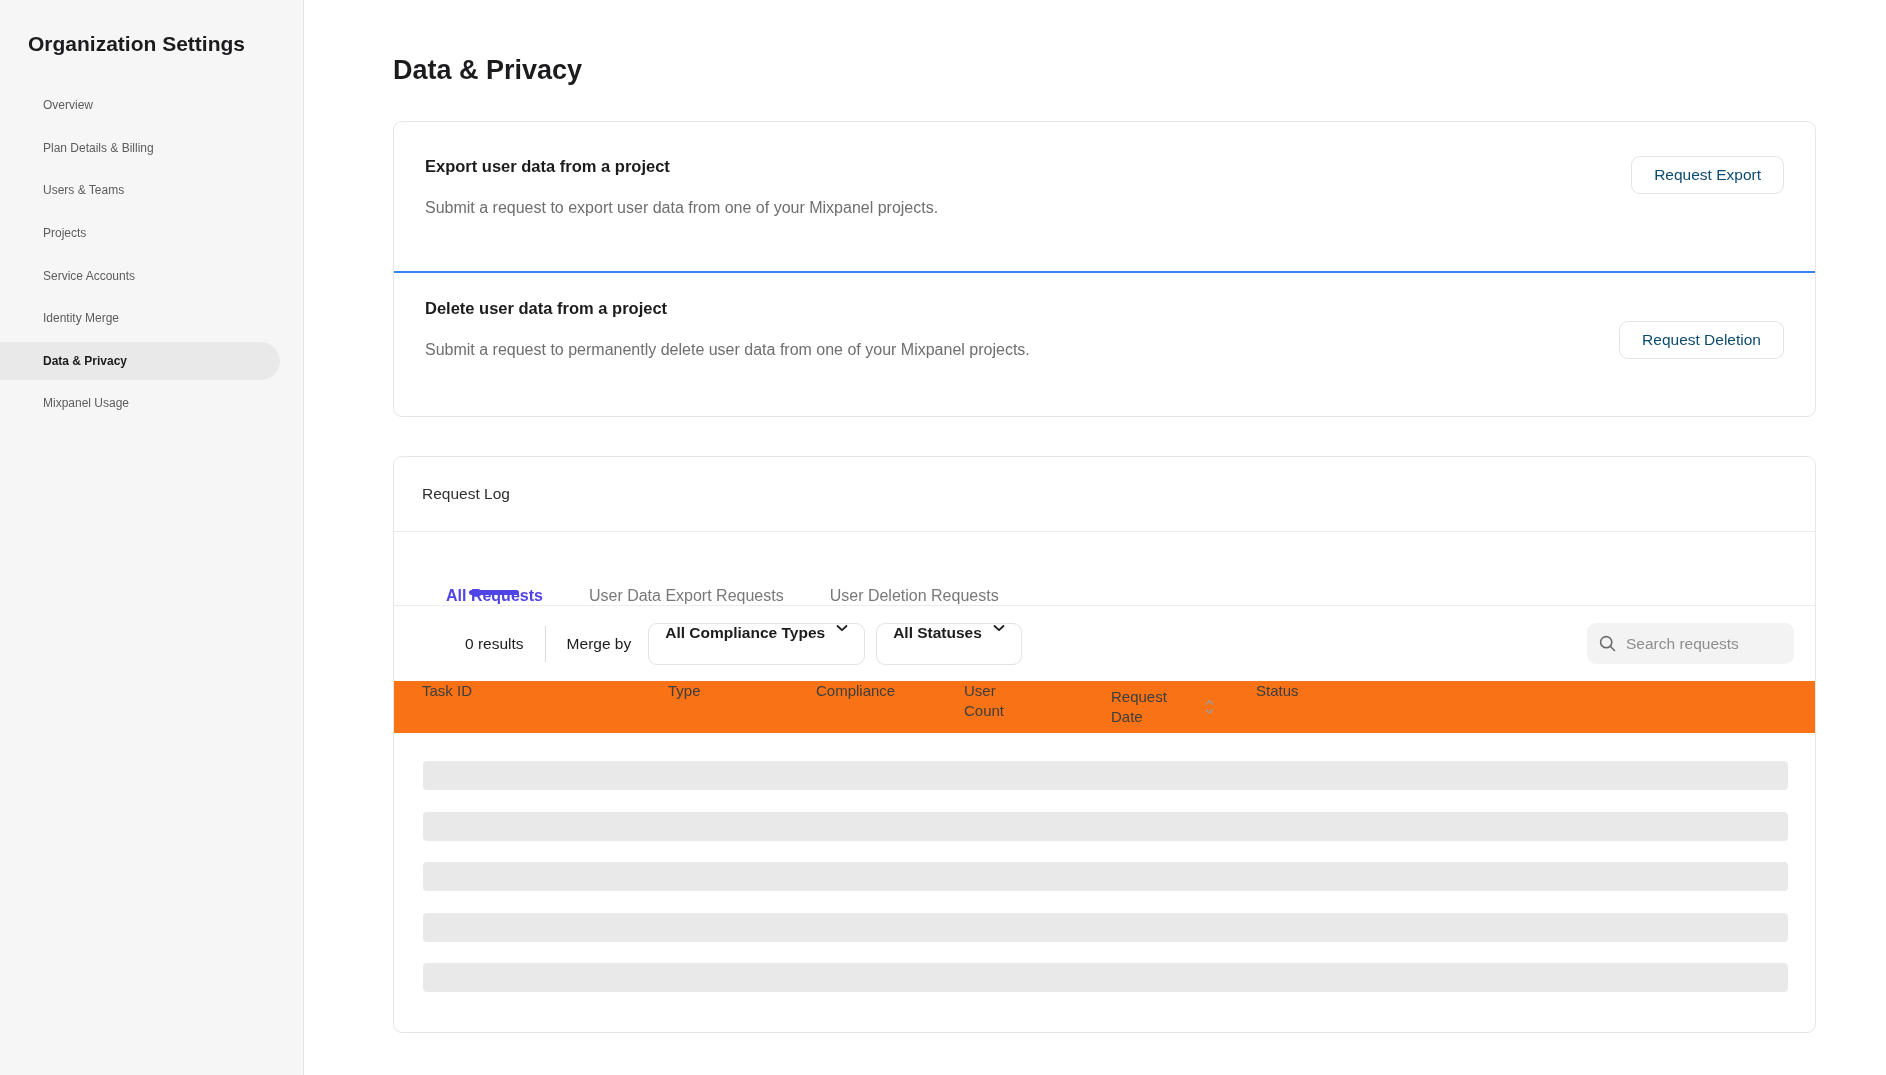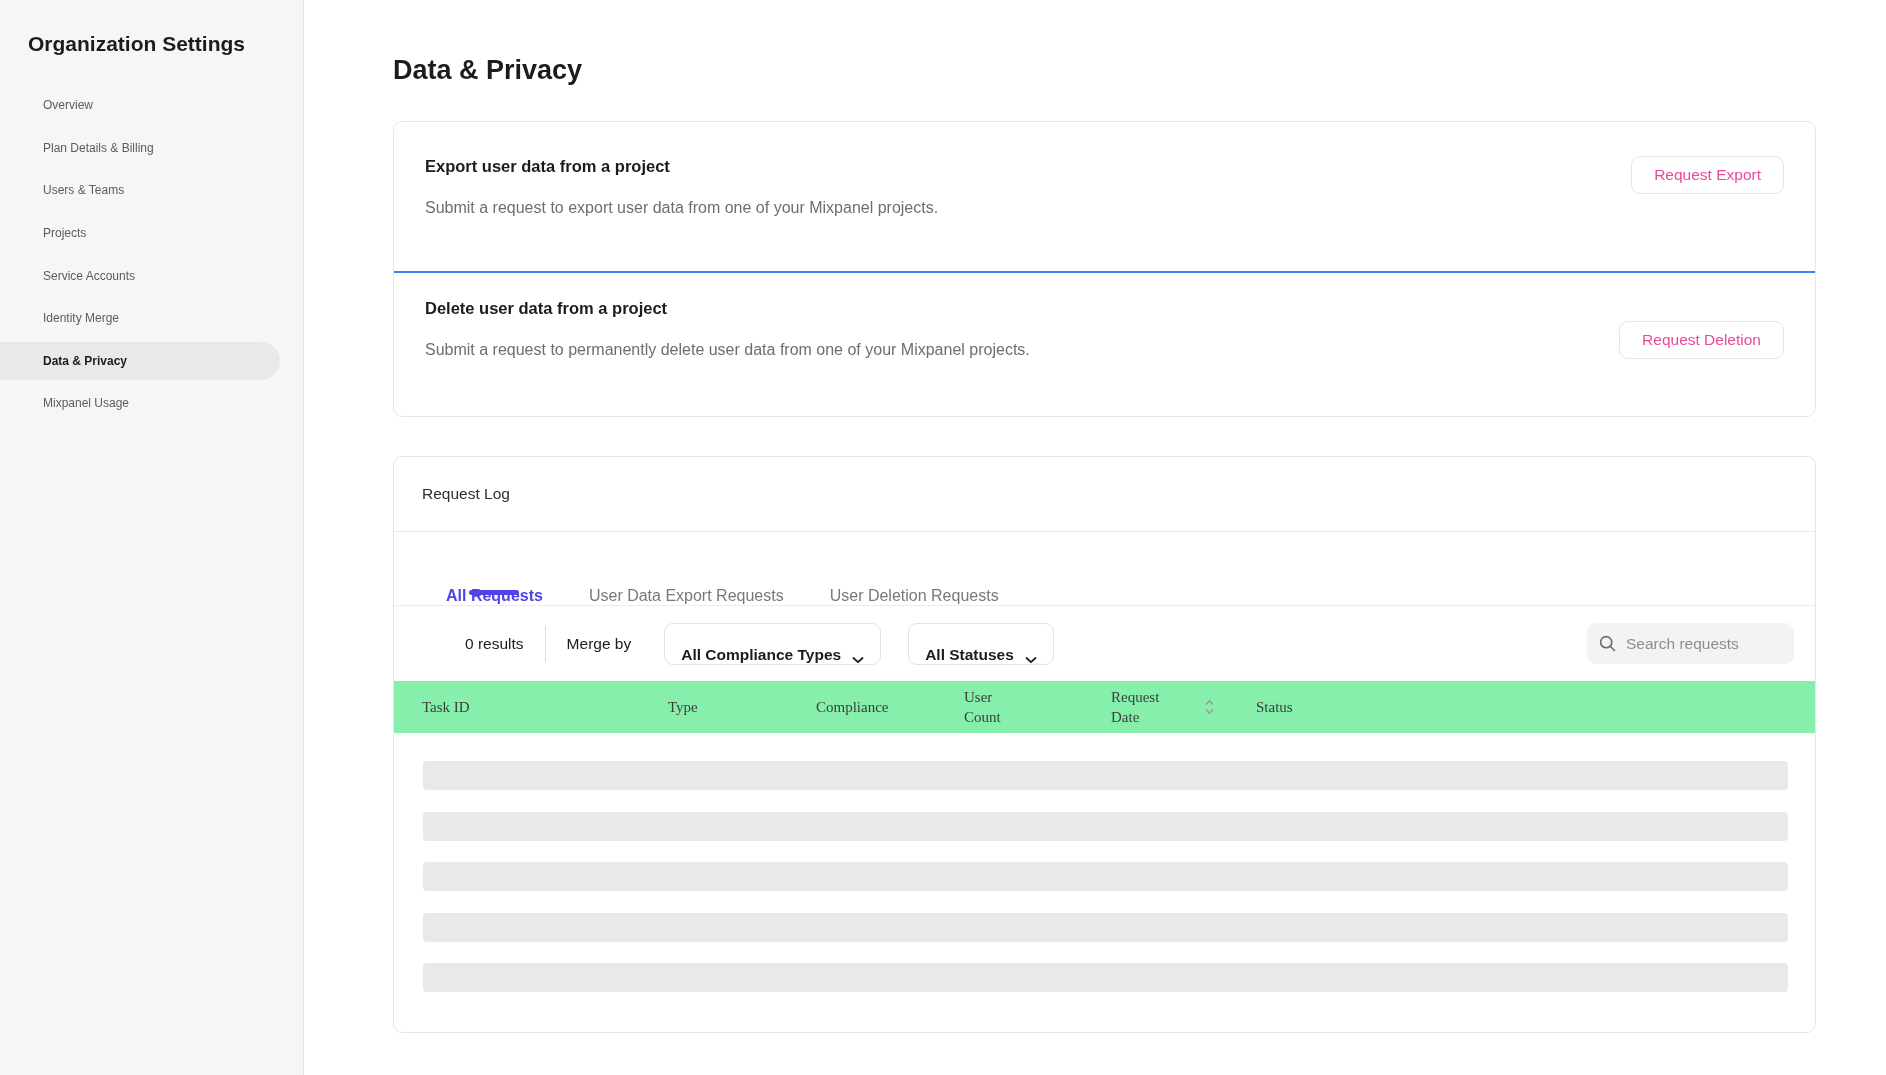--- a/index.html
+++ b/index.html
@@ -49,21 +49,21 @@
 
   .action-section { position: relative; padding: 33px 32px 0 31px; height: 149px; }
   .action-section + .action-section { border-top: 2px solid #3b82f6; height: 145px; padding-top: 24px; }
   .action-title { font-size: 16.5px; font-weight: 700; color: #1c1c1e; line-height: 22px; }
   .action-desc { margin-top: 20px; font-size: 16px; color: #6e6e6e; line-height: 22px; }
   .ghost-button {
     position: absolute; right: 31px; top: 34px;
     height: 38px; padding: 0 22px;
     background: #fff; border: 1px solid #e4e4e4; border-radius: 9px;
     font-family: "Liberation Sans", sans-serif;
-    font-size: 15.5px; font-weight: 500; color: #ec4899;
+    font-size: 15.5px; font-weight: 500; color: #0c4a6e;
     cursor: default;
   }
   .action-section + .action-section .ghost-button { top: 48px; }
 
   
   .card.log-card { margin-top: 39px; margin-bottom: 47px; }
   .log-header { height: 74px; display: flex; align-items: center; padding-left: 28px; }
   .log-title { font-size: 15.5px; font-weight: 500; color: #2f2f2f; }
 
   .tabs-row {
@@ -76,40 +76,40 @@
     position: absolute; left: 50%; transform: translateX(-50%);
     bottom: 10px; width: 50px; height: 5px; border-radius: 3px; background: #4f44e5;
   }
 
   .filter-row { height: 75px; display: flex; align-items: center; padding: 0 21px 0 71px; }
   .results-count { font-size: 15.5px; font-weight: 500; color: #1c1c1e; }
   .v-divider { width: 1px; height: 36px; background: #dcdcdc; margin: 0 21px; }
   .filter-by { font-size: 15.5px; font-weight: 500; color: #1c1c1e; margin-right: 17px; }
   .dropdown {
     height: 42px; padding: 0 16px; margin-right: 11px;
-    display: inline-flex; align-items: flex-end; gap: 11px;
+    display: inline-flex; align-items: flex-start; gap: 11px;
     background: #fff; border: 1px solid #e3e3e3; border-radius: 9px;
     font-family: "Liberation Sans", sans-serif;
-    font-size: 15.5px; font-weight: 700; color: #1c1c1e; cursor: pointer; margin-left: 16px;
+    font-size: 15.5px; font-weight: 700; color: #1c1c1e; cursor: pointer;
   }
   .spacer { flex: 1; }
   .search-box {
     width: 207px; height: 41px; background: #f3f3f3; border-radius: 9px;
     display: flex; align-items: center; padding: 0 12px; gap: 10px;
   }
   .search-box input {
     border: none; outline: none; background: transparent; width: 150px;
     font-family: "Liberation Sans", sans-serif; font-size: 15.5px; color: #3c3c3c;
   }
   .search-box input::placeholder { color: #8e8e8e; }
 
   .table-head {
-    height: 52px; background: #86efac;
-    display: flex; align-items: center; padding-left: 28px;
-    font-size: 15px; font-weight: 500; color: #3d3d3d; font-family: Liberation Serif, serif;
+    height: 52px; background: #f97316;
+    display: flex; padding-left: 28px;
+    font-size: 15px; font-weight: 500; color: #3d3d3d;
   }
   .th { line-height: 20px; }
   .th.c1 { width: 246px; }
   .th.c2 { width: 148px; }
   .th.c3 { width: 148px; }
   .th.c4 { width: 147px; }
   .th.c4 .th-label { width: 55px; }
   .th.c5 { width: 145px; display: flex; align-items: center; gap: 28px; cursor: pointer; }
   .th.c5 .th-label { width: 66px; }
   .th.c6 { flex: 1; }

